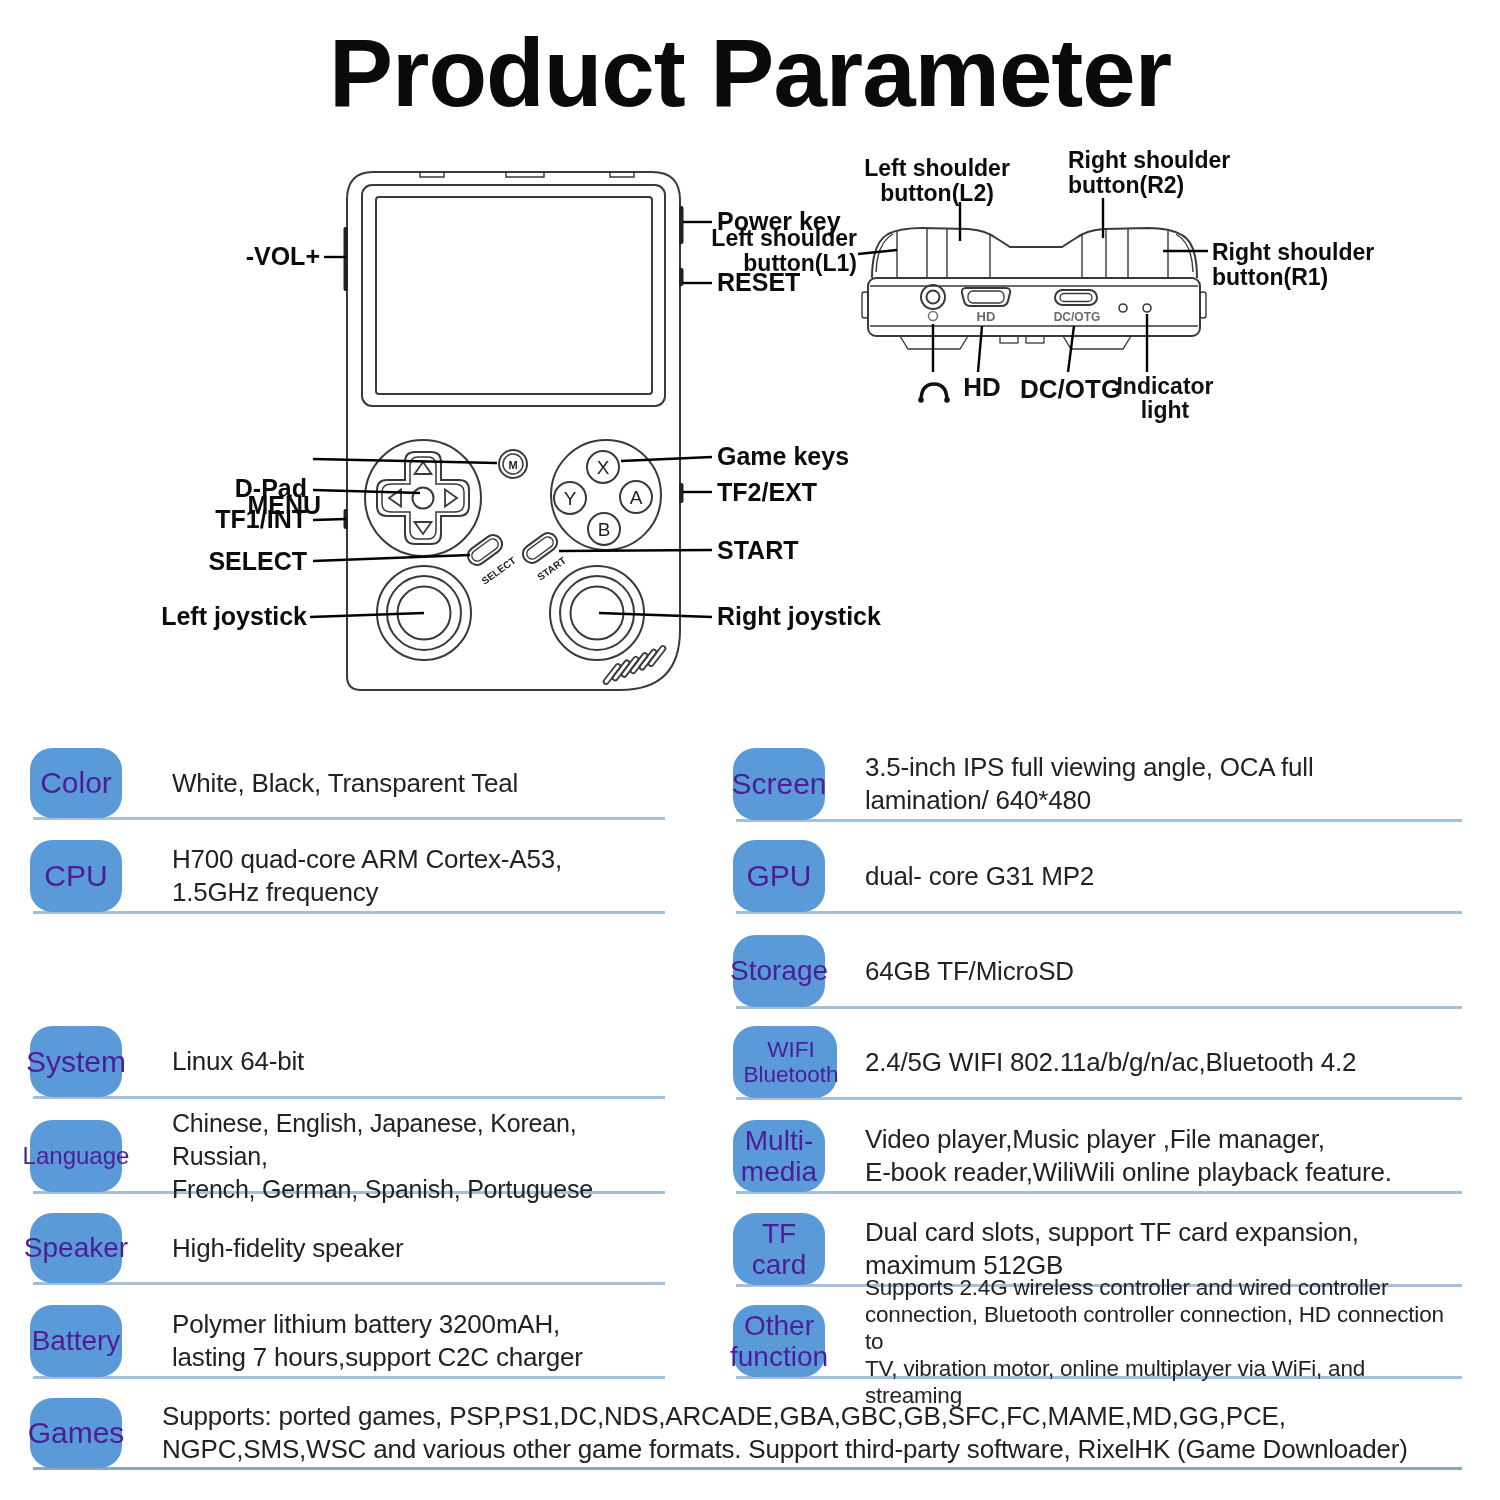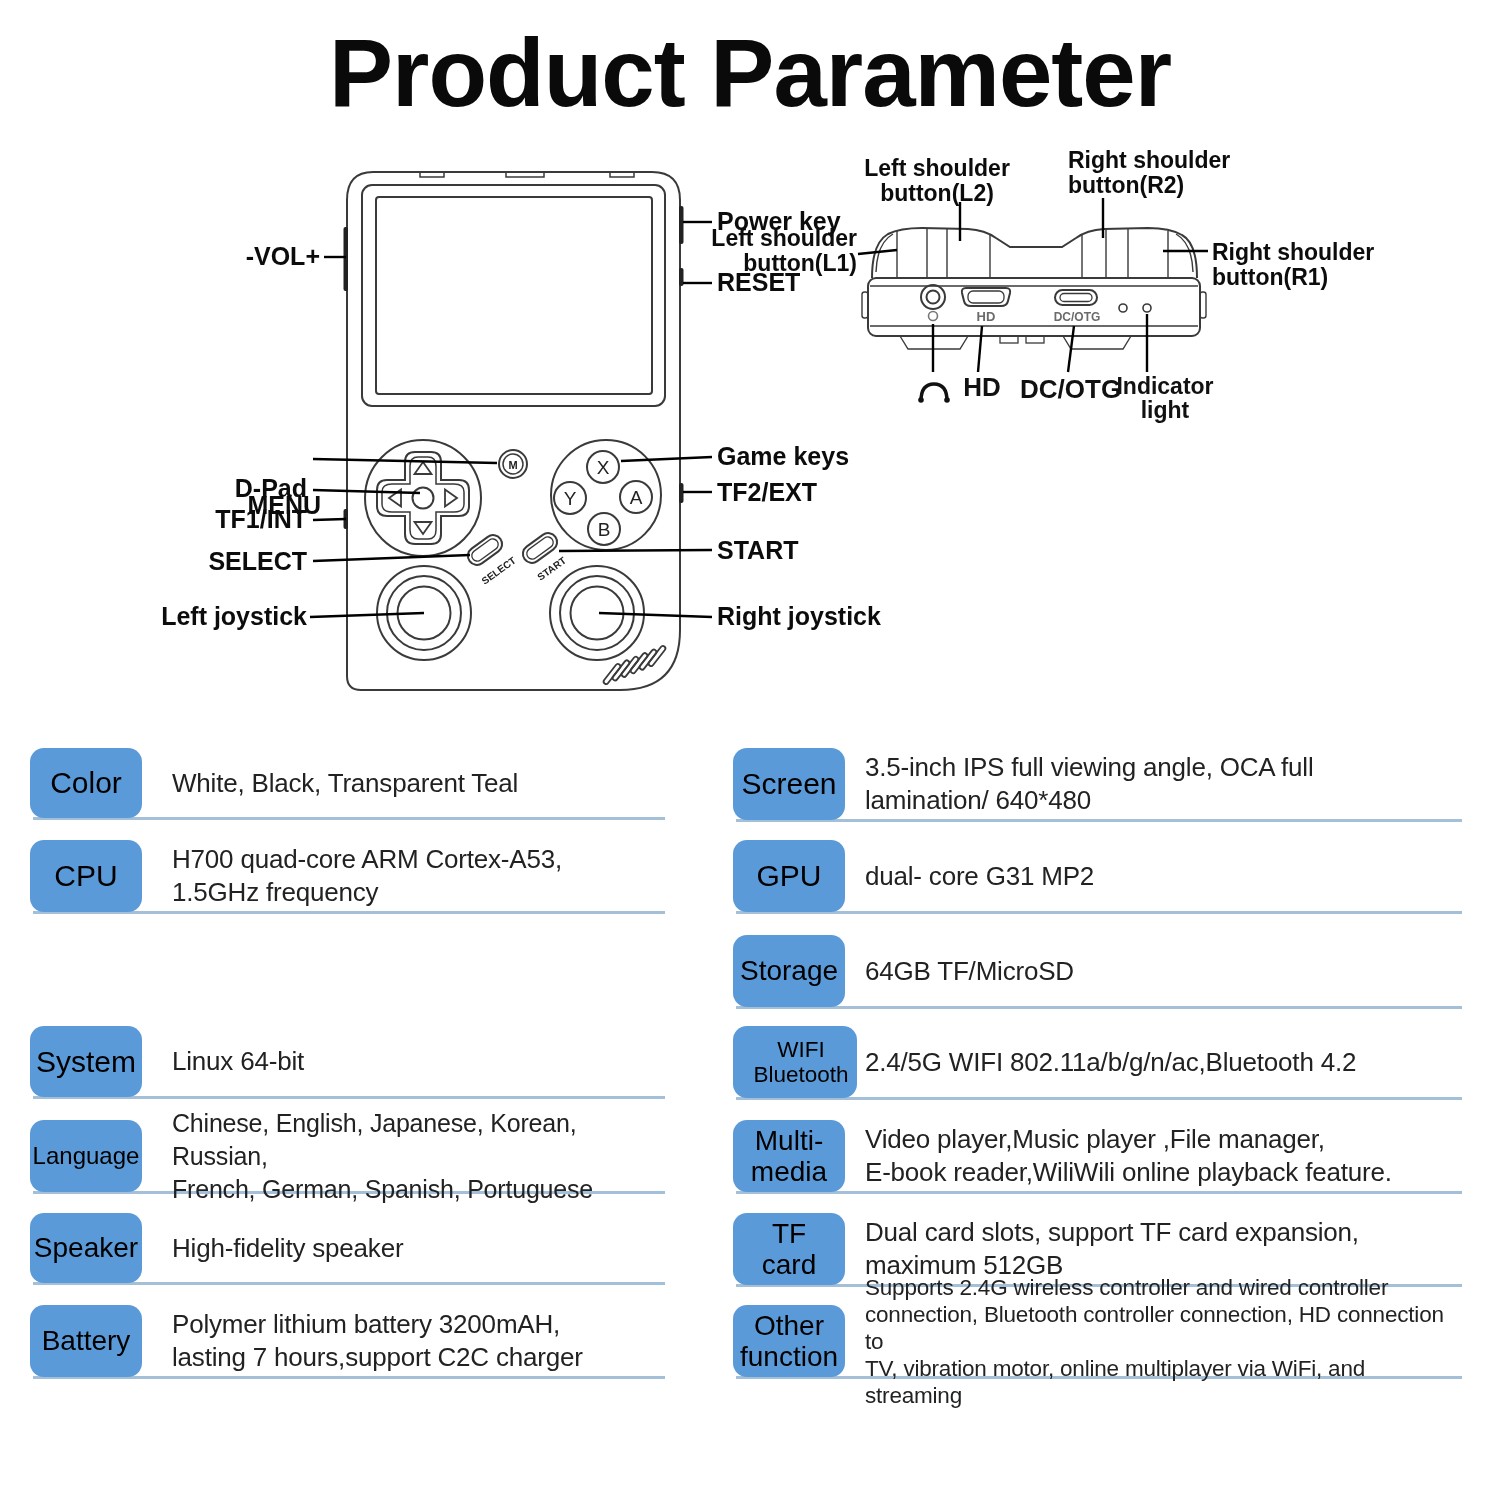--- a/index.html
+++ b/index.html
@@ -10,22 +10,22 @@
   svg{position:absolute;left:0;top:0;}
   
   .co{position:absolute;font-size:25px;font-weight:600;color:#0c0c0c;line-height:1.1;white-space:pre-line;}
   .co.r{text-align:right;}
   .co.c{text-align:center;}
   .co.sm{font-size:23px;}
   .co.b{font-weight:700;}
   .pt{position:absolute;font-size:26px;font-weight:700;color:#111;line-height:1.05;}
   
   .spec-row{position:absolute;height:72px;display:flex;align-items:center;}
-  .badge{position:absolute;left:0;top:0;height:100%;width:112px;background:#5b9ad8;border-radius:14px;
-         color:#000000;display:flex;align-items:center;justify-content:center;text-align:center;
+  .badge{position:absolute;left:0;top:0;height:100%;width:92px;background:#5b9ad8;border-radius:22px;
+         color:#4c1d95;display:flex;align-items:center;justify-content:center;text-align:center;
          font-size:30px;line-height:1.12;z-index:2;white-space:pre-line;}
   .badge.f25{font-size:28px;}
   .badge.f24{font-size:24px;}
   .badge.f22{font-size:22.5px;padding-left:12px;}
   .value{position:relative;z-index:2;margin-left:112px;padding-left:30px;font-size:26px;line-height:33px;
          color:#222;white-space:pre-line;letter-spacing:-0.2px;}
   .value.tight{padding-left:20px;}
   .value.f22{font-size:22.5px;line-height:27px;}
   .rule{position:absolute;left:3px;bottom:-2px;height:3.5px;background:#a3c0d8;z-index:1;}
 </style>
@@ -278,14 +278,20 @@
   </div>
   <div class="spec-row" style="top:1305px;left:733px;width:729px;">
     <div class="badge f25">Other
 function</div>
     <div class="value tight f22">Supports 2.4G wireless controller and wired controller
 connection, Bluetooth controller connection, HD connection to
 TV, vibration motor, online multiplayer via WiFi, and streaming</div>
     <div class="rule" style="width:726px;"></div>
   </div>
 
+  <div class="spec-row" style="top:1398px;left:30px;width:1432px;height:70px;">
+    <div class="badge">Games</div>
+    <div class="value tight">Supports: ported games, PSP,PS1,DC,NDS,ARCADE,GBA,GBC,GB,SFC,FC,MAME,MD,GG,PCE,
+NGPC,SMS,WSC and various other game formats. Support third-party software, RixelHK (Game Downloader)</div>
+    <div class="rule" style="width:1429px;background:#8aa8c2;"></div>
+  </div>
 
 </div>
 
 </body></html>

